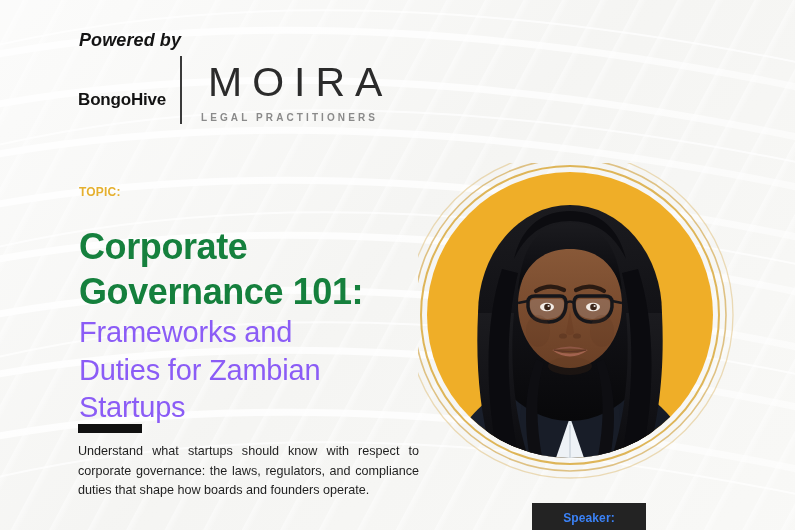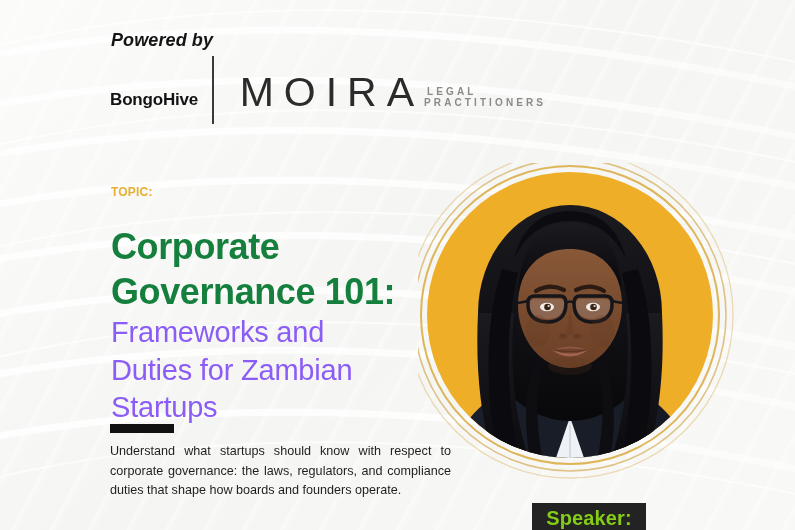--- a/index.html
+++ b/index.html
@@ -23,42 +23,42 @@
       rgba(255,255,255,0.0) 34px);
     opacity:.55;
   }
   .bg-sheen {
     position:absolute; inset:0;
     background:linear-gradient(135deg,#ffffff 0%, #f4f4f2 48%, #fafaf8 100%);
     opacity:.6;
   }
 
   
-  .left { position:absolute; left:0; top:0; width:455px; height:430px; z-index:3;margin-left:32px; }
+  .left { position:absolute; left:0; top:0; width:455px; height:430px; z-index:3; }
 
   .powered {
     position:absolute; left:79px; top:30px;
     font-size:18px; font-weight:bold; font-style:italic;
     color:#141414; letter-spacing:.1px;
   }
 
   .logos {
     position:absolute; left:78px; top:56px;
     display:flex; align-items:center;
   }
   .bongo { width:88px; display:flex; flex-direction:row; align-items:center; }
   .bongo-mark { width:78px; height:76px; }
   .bongo-name {
     margin-top:2px; font-size:17px; font-weight:bold; color:#121212;
     letter-spacing:-.2px;
   }
   .divider-v {
     width:2px; height:68px; background:#3a3a3a; margin:0 16px 18px 14px;
   }
-  .moira { display:flex; flex-direction:row; align-items:center; margin-bottom:14px; }
+  .moira { display:flex; flex-direction:column; margin-bottom:14px; }
   .moira-name {
     font-size:41px; font-weight:400; color:#2b2b2b;
     letter-spacing:10px; line-height:1; text-indent:10px;
     font-family:"Liberation Sans", sans-serif;
   }
   .moira-sub {
     margin-top:9px; font-size:10px; font-weight:bold; color:#8a8a8a;
     letter-spacing:3.1px; text-indent:3px;
   }
 
@@ -89,21 +89,21 @@
   .portrait { position:absolute; left:418px; top:163px; width:340px; height:340px; z-index:2; }
   .portrait svg { display:block; }
 
   
   .speaker-badge {
     position:absolute; left:532px; top:503px; width:114px; height:30px;
     background:#232323; z-index:4;
     display:flex; align-items:center; justify-content:center;
   }
   .speaker-badge span {
-    color:#84cc16; font-size:20px; font-weight:bold; letter-spacing:.1px;
+    color:#3b82f6; font-size:12px; font-weight:bold; letter-spacing:.1px;
   }
 </style>
 </head>
 <body>
 
 <div class="bg-wrap">
   <div class="bg-sheen"></div>
   <svg class="bg-arcs" viewBox="0 0 795 530" preserveAspectRatio="none">
     <defs>
       <linearGradient id="arcg" x1="0" y1="0" x2="1" y2="1">

